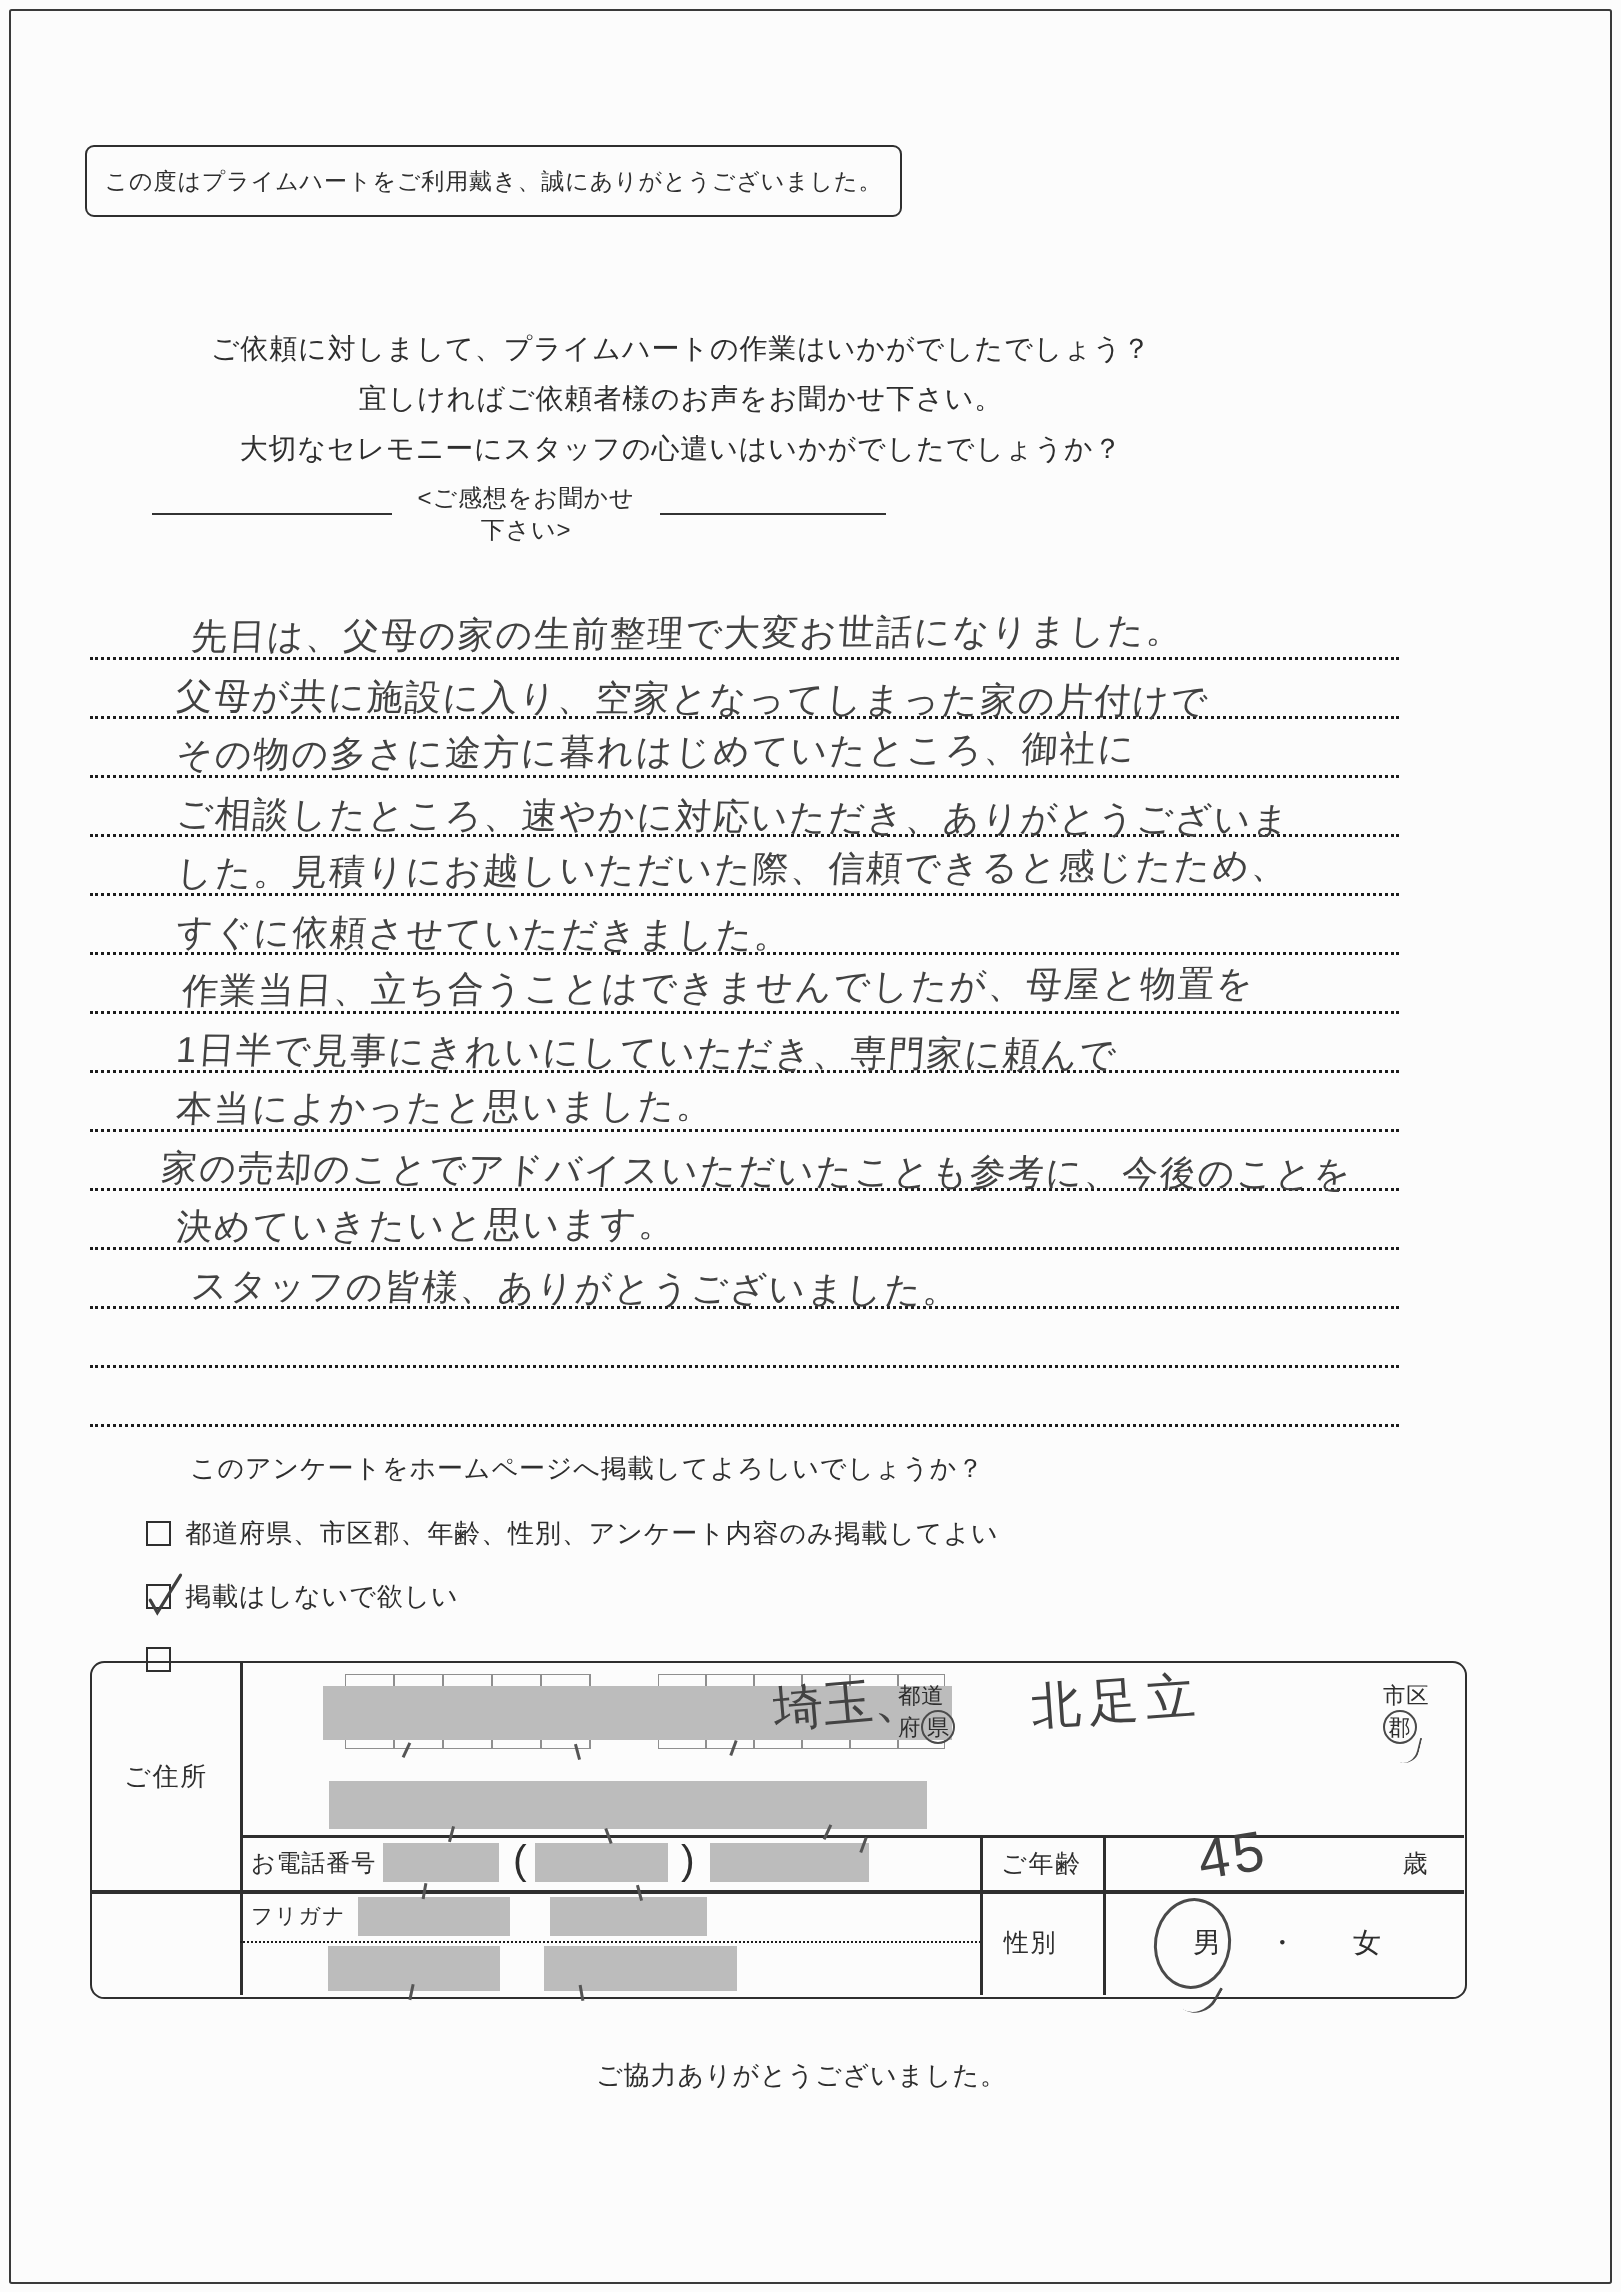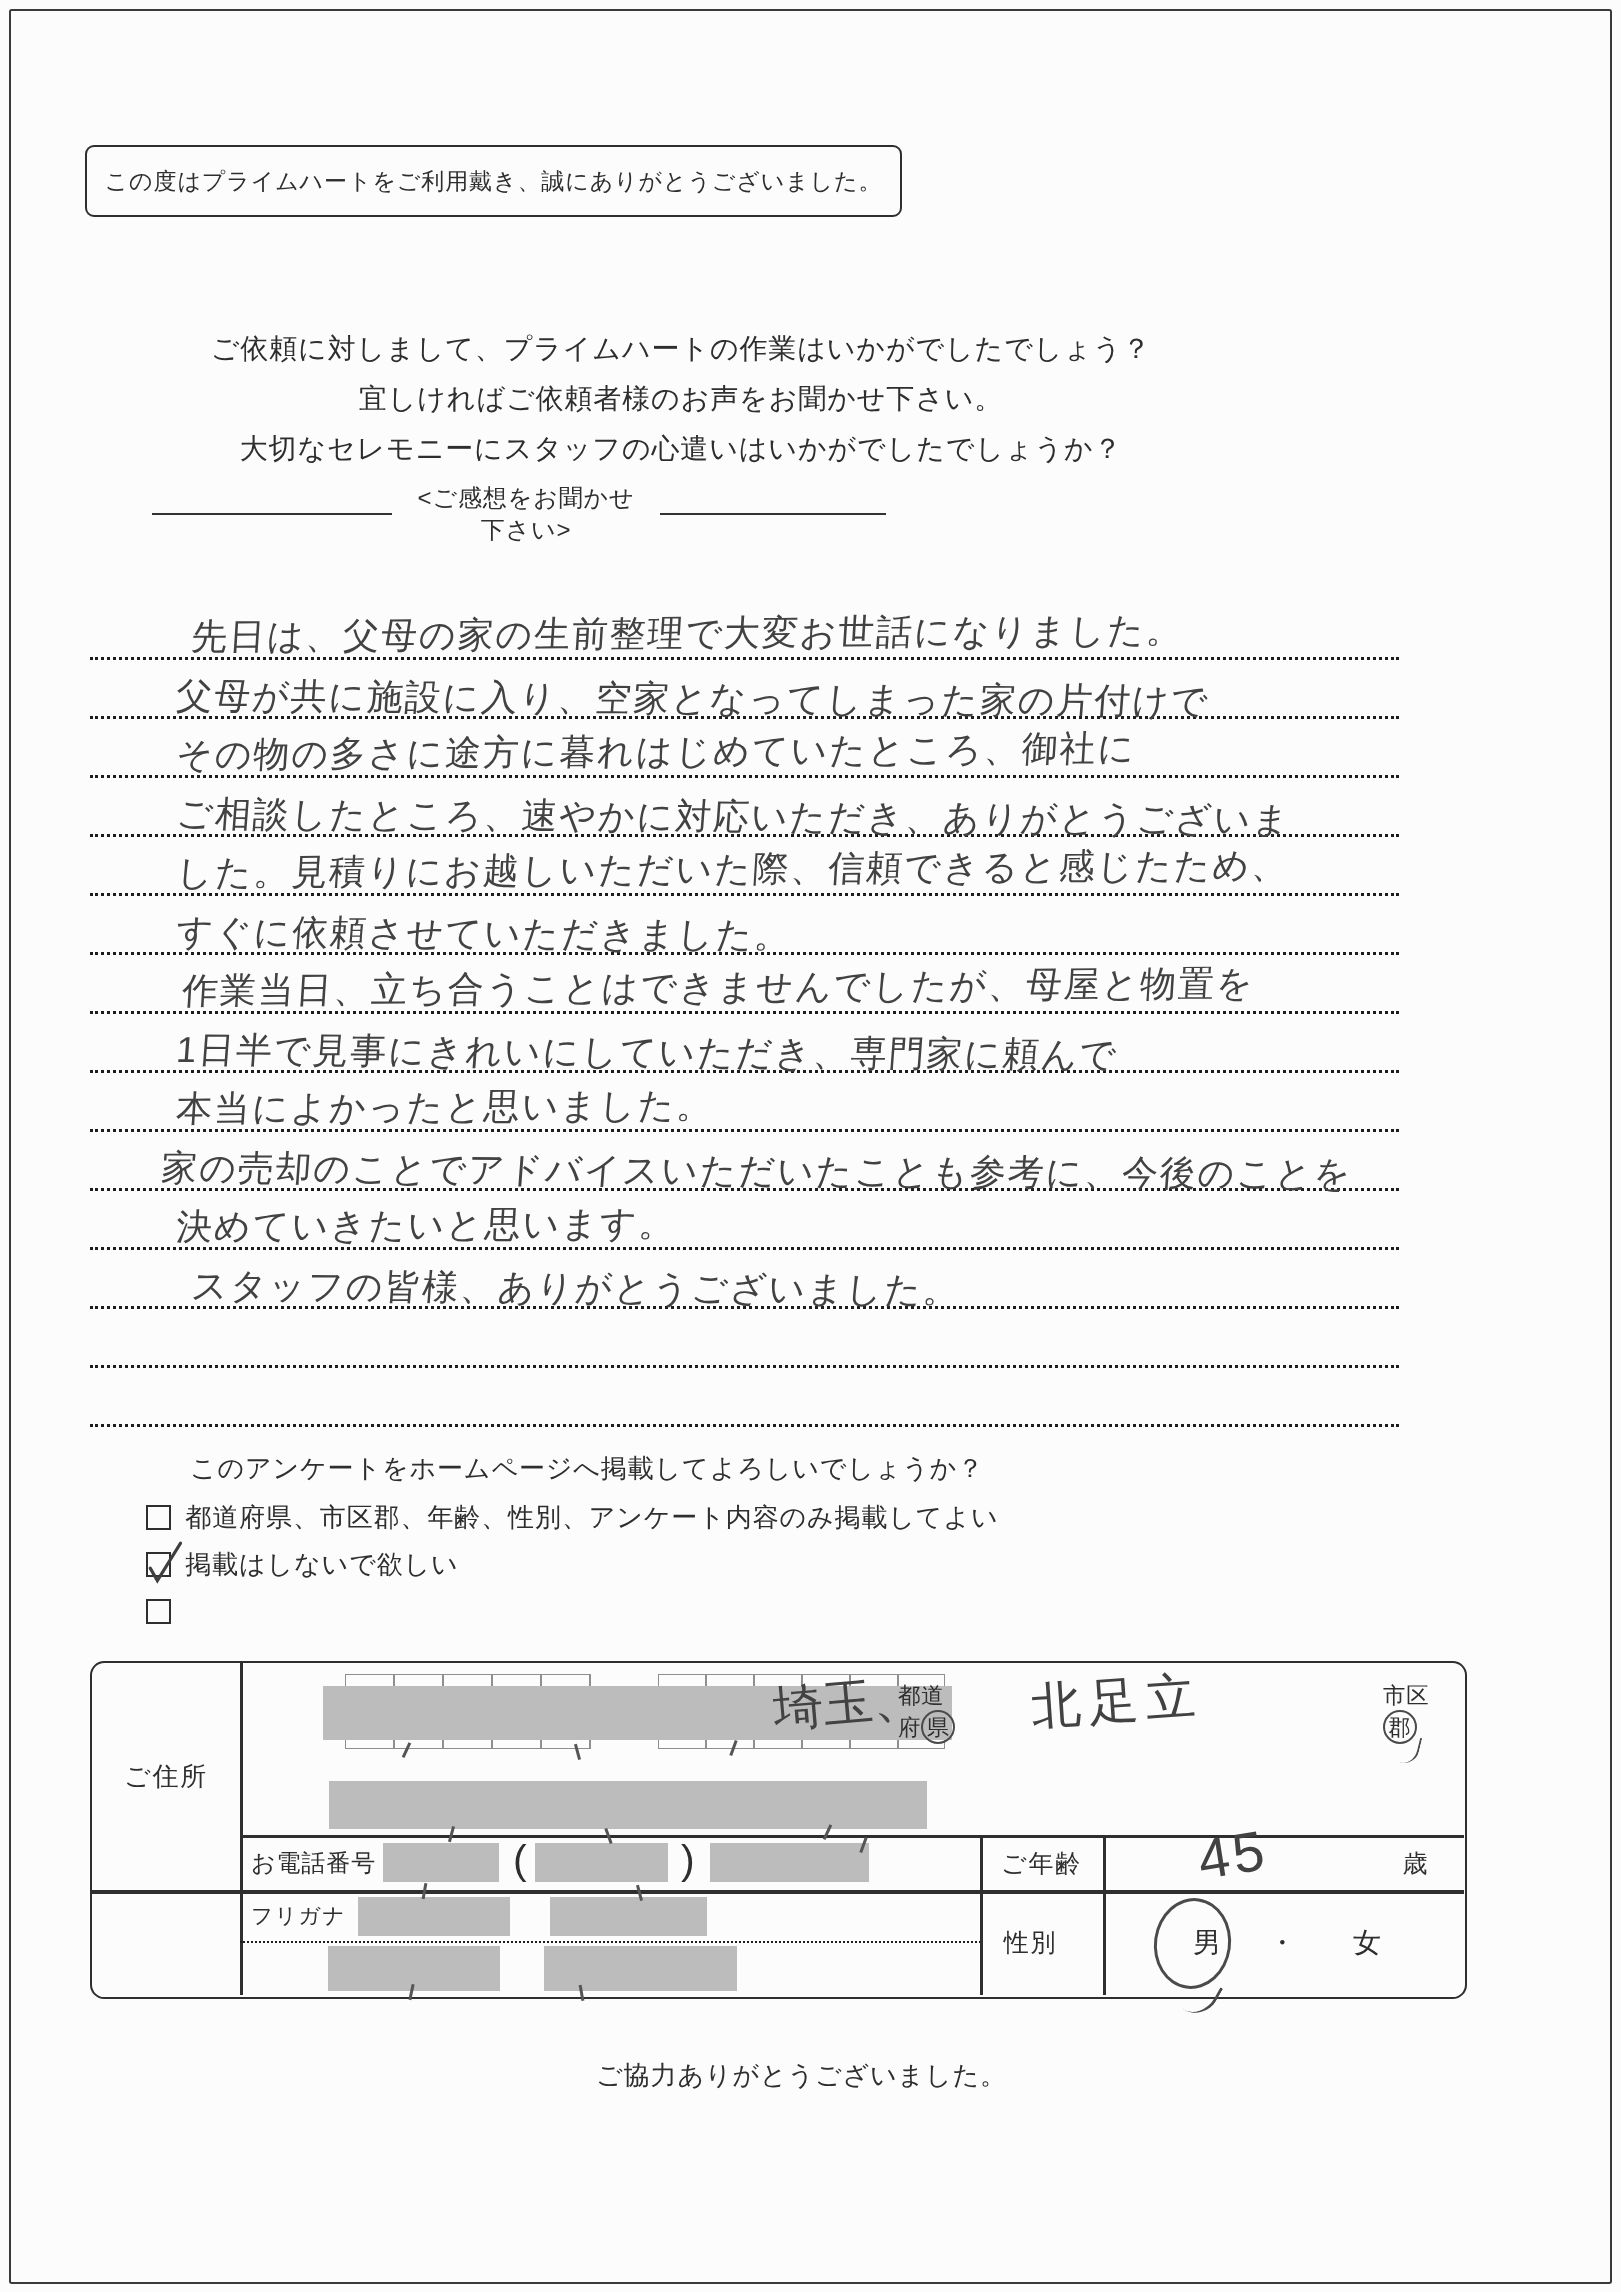--- a/index.html
+++ b/index.html
@@ -36,21 +36,21 @@
   .hw-row:nth-child(7) { padding-left: 91px; }
   .hw-row:nth-child(10) { padding-left: 70px; }
   .hw-row:nth-child(12) { padding-left: 100px; }
   .hw { font-size: 36px; line-height: 41px; color: #424242; letter-spacing: 1.8px;
     white-space: nowrap; transform: skewX(-4deg); transform-origin: left bottom; }
   .hw-row:nth-child(odd) .hw { transform: skewX(-4deg) rotate(-0.4deg); }
   .hw-row:nth-child(even) .hw { transform: skewX(-4deg) rotate(0.3deg); }
 
   .pub { position: absolute; left: 146px; top: 1451px; }
   .pub-q { font-size: 26px; letter-spacing: 0.9px; line-height: 34px; margin-left: 44px; }
-  .pub-opt { display: flex; align-items: center; margin-top: 17px; height: 30px; font-family: Liberation Mono, monospace; }
+  .pub-opt { display: flex; align-items: center; margin-top: 33px; height: 30px; font-family: Liberation Mono, monospace; }
   .cbx { width: 25px; height: 25px; border: 2.7px solid #2f2f2f; margin-right: 14.3px;
     position: relative; flex: 0 0 auto; }
   .cbx svg { position: absolute; left: -5.4px; top: -18px; overflow: visible; }
   .opt-lbl { font-size: 26px; letter-spacing: 0.9px; }
 
   .tbl { position: absolute; left: 90px; top: 1661px; width: 1377px; height: 338px;
     border: 2.7px solid #2f2f2f; border-radius: 14.3px; }
   .bd { position: absolute; background: #2f2f2f; }
   .bd-dot { position: absolute; border-top: 2.7px dotted #1c1c1c; }
   .tlabel { position: absolute; display: flex; align-items: center; justify-content: center;

